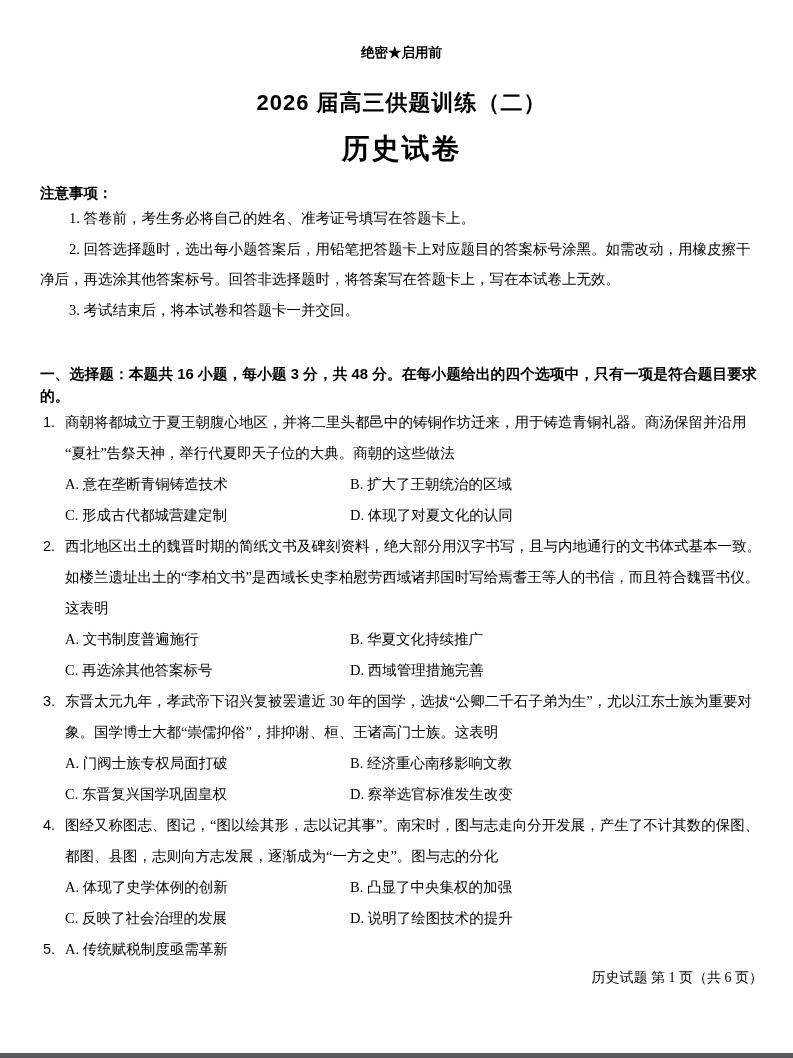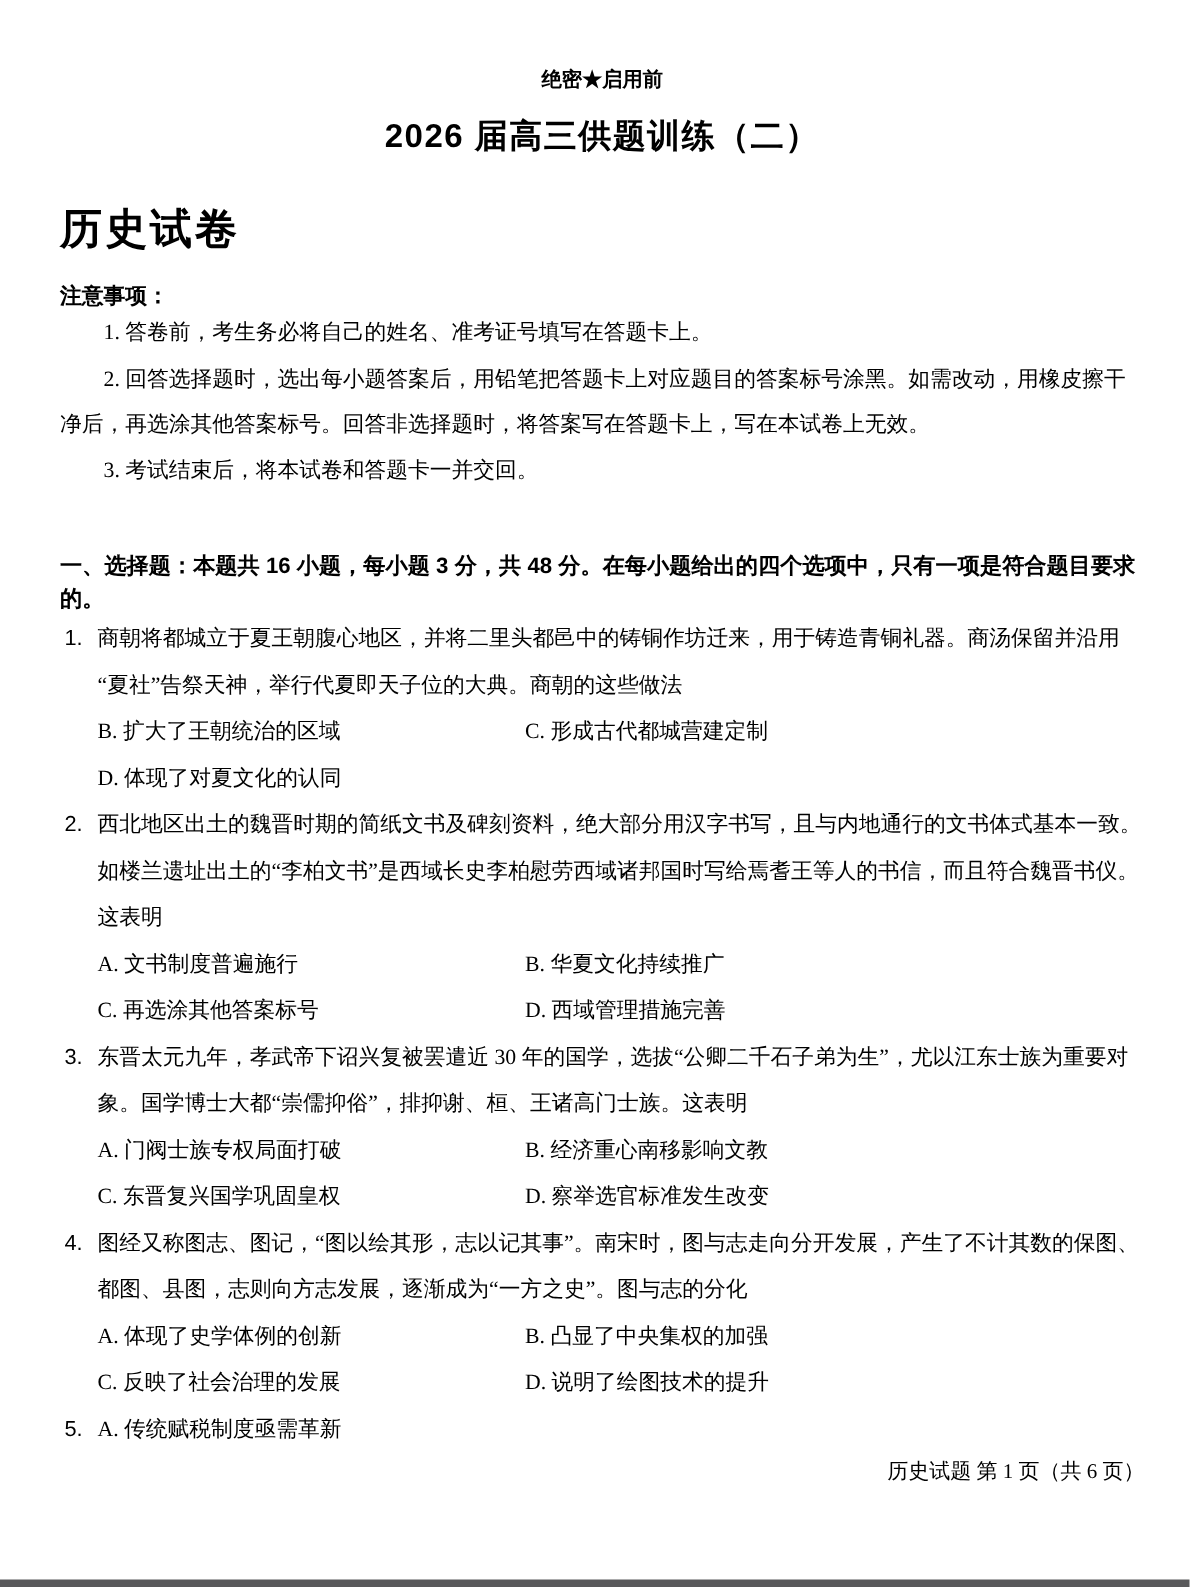--- a/index.html
+++ b/index.html
@@ -25,28 +25,29 @@
     font-family: "Liberation Sans", sans-serif;
     font-weight: bold;
     font-size: 13.5px;
     text-align: center;
   }
   .title-main {
     text-align: center;
     font-family: "Liberation Sans", sans-serif;
     font-weight: bold;
     font-size: 22px;
-    margin-top: 14px;
+    margin-top: 26px;
     letter-spacing: 1px;
   }
   .title-sub {
+    text-align: center;
     font-family: "Liberation Serif", serif;
     font-weight: bold;
     font-size: 28px;
-    margin-top: 28px;
+    margin-top: 12px;
     letter-spacing: 2px;
   }
   .notice-heading {
     font-family: "Liberation Sans", sans-serif;
     font-weight: bold;
     font-size: 14.5px;
     margin-top: 16px;
   }
   .notice-item {
     font-size: 14.5px;
@@ -115,20 +116,21 @@
   <p class="notice-item">2. 回答选择题时，选出每小题答案后，用铅笔把答题卡上对应题目的答案标号涂黑。如需改动，用橡皮擦干净后，再选涂其他答案标号。回答非选择题时，将答案写在答题卡上，写在本试卷上无效。</p>
   <p class="notice-item">3. 考试结束后，将本试卷和答题卡一并交回。</p>
 
   <div class="section-heading">一、选择题：本题共 16 小题，每小题 3 分，共 48 分。在每小题给出的四个选项中，只有一项是符合题目要求的。</div>
 
   <div class="question">
     <div class="q-stem">
       <span class="q-num">1.</span><span>商朝将都城立于夏王朝腹心地区，并将二里头都邑中的铸铜作坊迁来，用于铸造青铜礼器。商汤保留并沿用“夏社”告祭天神，举行代夏即天子位的大典。商朝的这些做法</span>
     </div>
     <div class="options">
+      <div class="option">A. 意在垄断青铜铸造技术</div>
       <div class="option">B. 扩大了王朝统治的区域</div>
       <div class="option">C. 形成古代都城营建定制</div>
       <div class="option">D. 体现了对夏文化的认同</div>
     </div>
   </div>
 
   <div class="question">
     <div class="q-stem">
       <span class="q-num">2.</span><span>西北地区出土的魏晋时期的简纸文书及碑刻资料，绝大部分用汉字书写，且与内地通行的文书体式基本一致。如楼兰遗址出土的“李柏文书”是西域长史李柏慰劳西域诸邦国时写给焉耆王等人的书信，而且符合魏晋书仪。这表明</span>
     </div>

